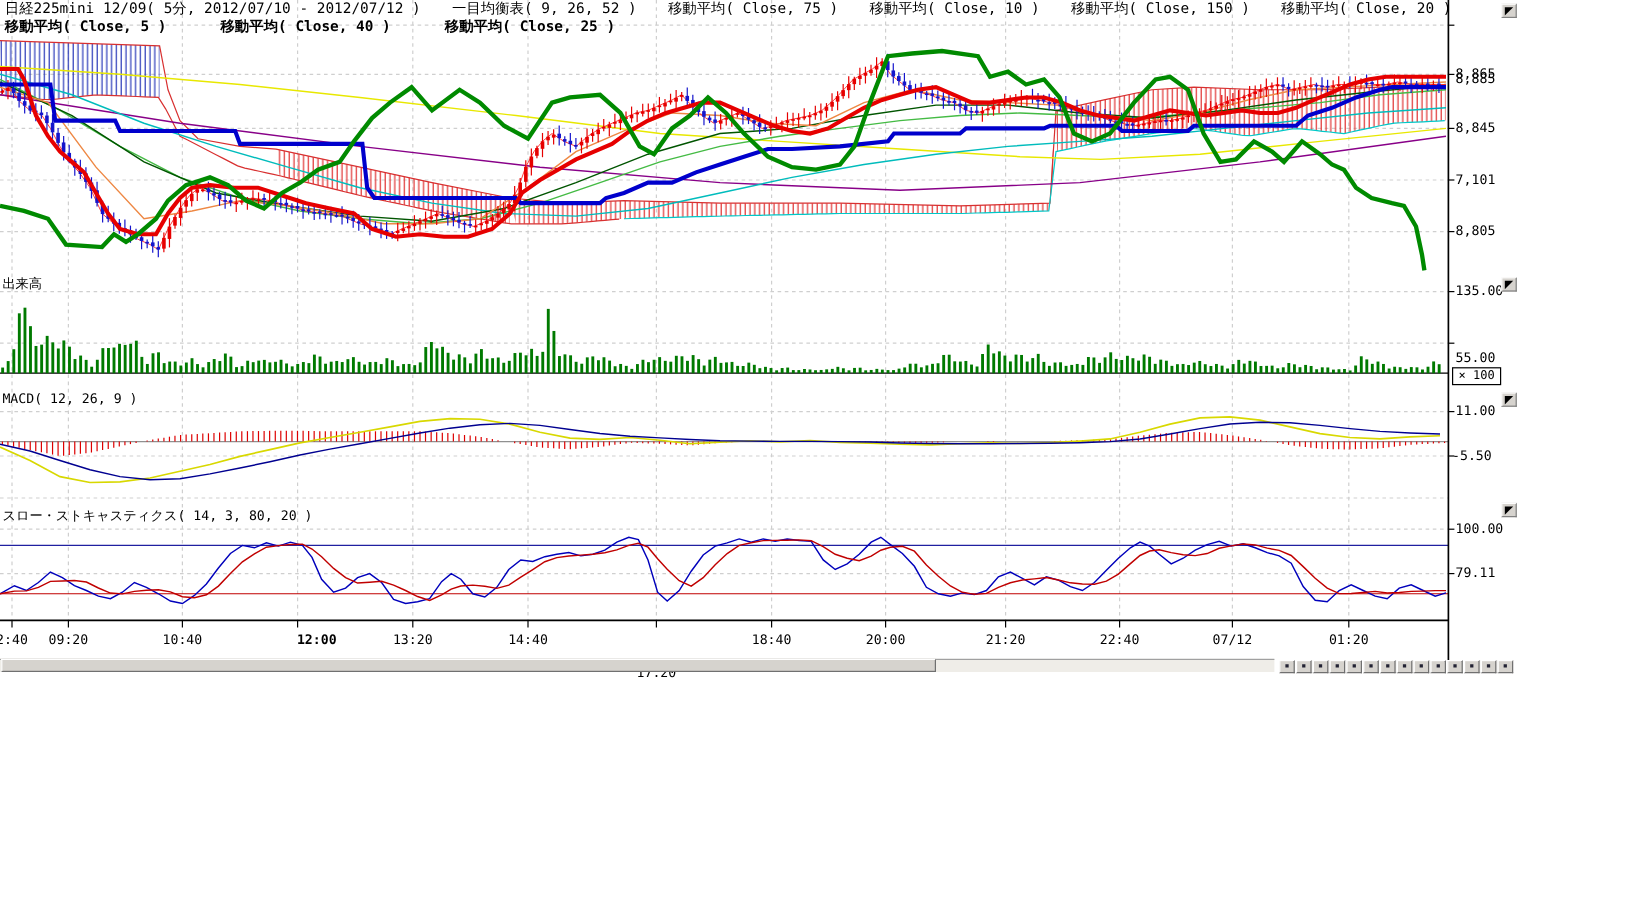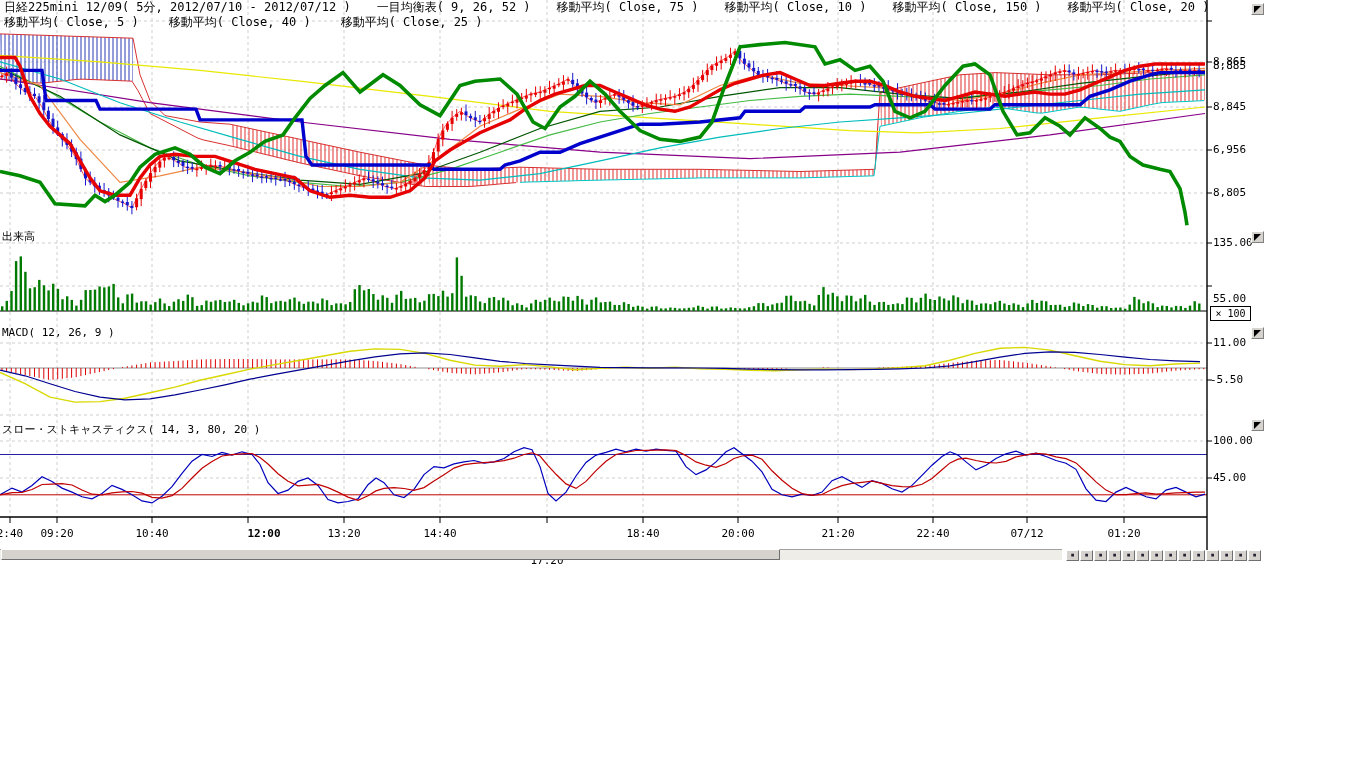--- a/index.html
+++ b/index.html
@@ -1,21 +1,21 @@
 <!DOCTYPE html>
 <html><head>
 <meta charset="utf-8">
 <style>
   * { margin:0; padding:0; box-sizing:border-box; }
   html,body { width:1366px; height:768px; background:#fff; overflow:hidden; }
   body { position:relative; font-family:"DejaVu Sans Mono","Liberation Mono",monospace; color:#000; }
   #chart { position:absolute; left:0; top:0; }
   .hdr { position:absolute; display:flex; white-space:pre; font-size:12px; line-height:13px; }
   .hdr1 { top:1px; left:4px; gap:26px; }
-  .hdr2 { top:16px; left:4px; gap:30px; }
+  .hdr2 { top:16px; left:4px; gap:45px;font-weight:bold; }
   .plabel { position:absolute; font-size:11px; }
   .axlbl { position:absolute; left:1213px; font-size:11px; }
   .tlbl { position:absolute; top:527px; font-size:11px; transform:translateX(-50%); }
   .mulbox { position:absolute; left:1210px; top:306px; width:41px; height:15px;
             border:1px solid #000; font-size:10px; text-align:center; line-height:13px; background:#fff; }
   .panelbtn { position:absolute; left:1251px; width:13px; height:12px; background:#d6d3ce;
               border:1px solid; border-color:#fff #808080 #808080 #fff; cursor:pointer; }
   .panelbtn .tri { position:absolute; left:2px; top:2px; width:0; height:0;
                    border-top:7px solid #000; border-right:7px solid transparent; }
   .sb-track { position:absolute; left:0; top:549px; width:1062px; height:11px;
@@ -1149,29 +1149,29 @@
   <span>移動平均( Close, 25 )</span>
 </div>
 
 <div class="plabel" style="top:229px;left:2px;">出来高</div>
 <div class="plabel" style="top:326px;left:2px;">MACD( 12, 26, 9 )</div>
 <div class="plabel" style="top:422px;left:2px;">スロー・ストキャスティクス( 14, 3, 80, 20 )</div>
 
 <div class="axlbl" style="top:14px;margin-top:45px;">8,885</div>
 <div class="axlbl" style="top:55px;">8,865</div>
 <div class="axlbl" style="top:100px;">8,845</div>
-<div class="axlbl" style="top:143px;">6,956</div>
+<div class="axlbl" style="top:143px;">7,101</div>
 <div class="axlbl" style="top:186px;">8,805</div>
 <div class="axlbl" style="top:236px;">135.00</div>
 <div class="axlbl" style="top:292px;">55.00</div>
 <div class="mulbox">× 100</div>
 <div class="axlbl" style="top:336px;">11.00</div>
 <div class="axlbl" style="top:373px;left:1210px;">-5.50</div>
 <div class="axlbl" style="top:434px;">100.00</div>
-<div class="axlbl" style="top:471px;">45.00</div>
+<div class="axlbl" style="top:471px;">79.11</div>
 
 <div class="panelbtn" style="top:3px;">
     <span class="tri"></span>
   </div>
 <div class="panelbtn" style="top:231px;">
     <span class="tri"></span>
   </div>
 <div class="panelbtn" style="top:327px;">
     <span class="tri"></span>
   </div>

